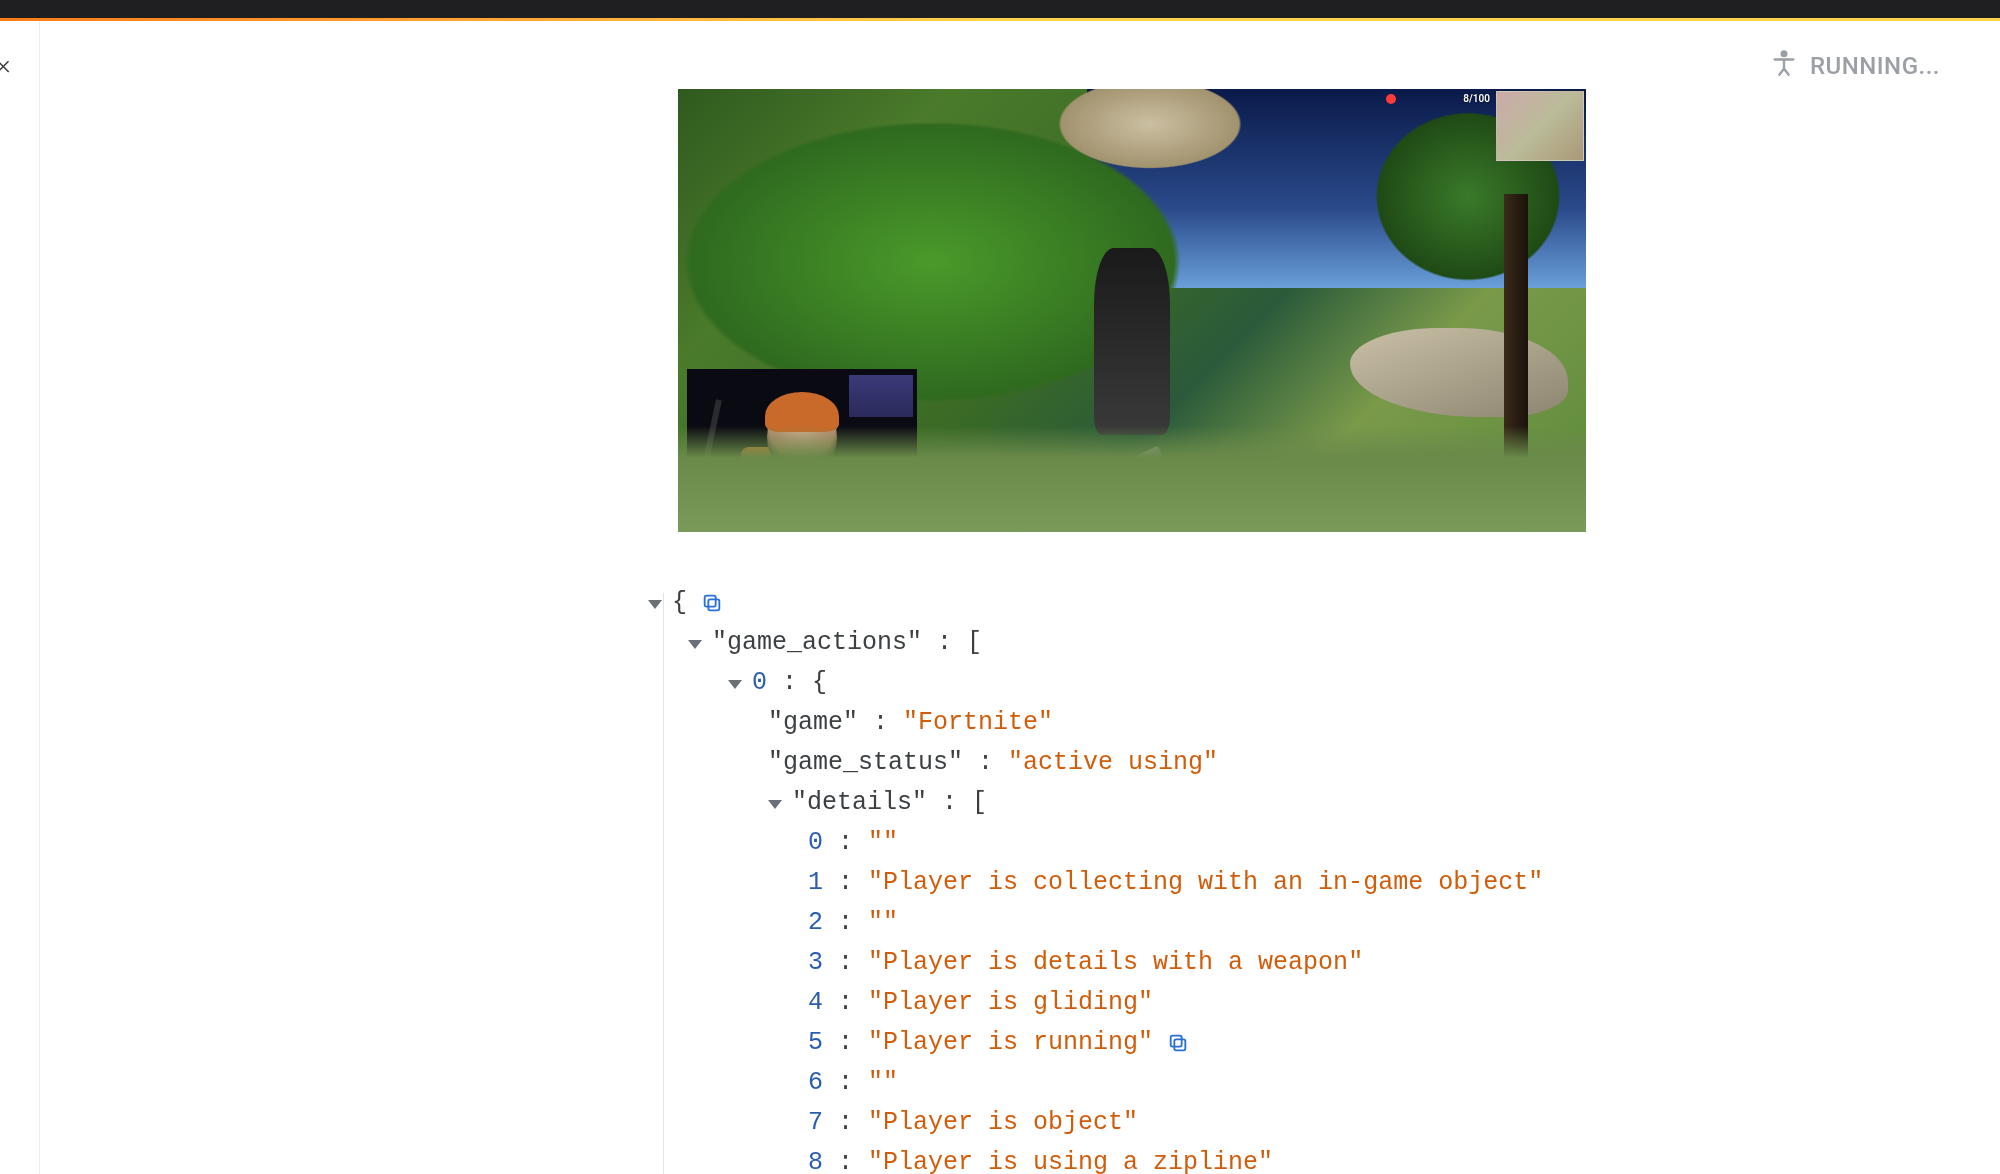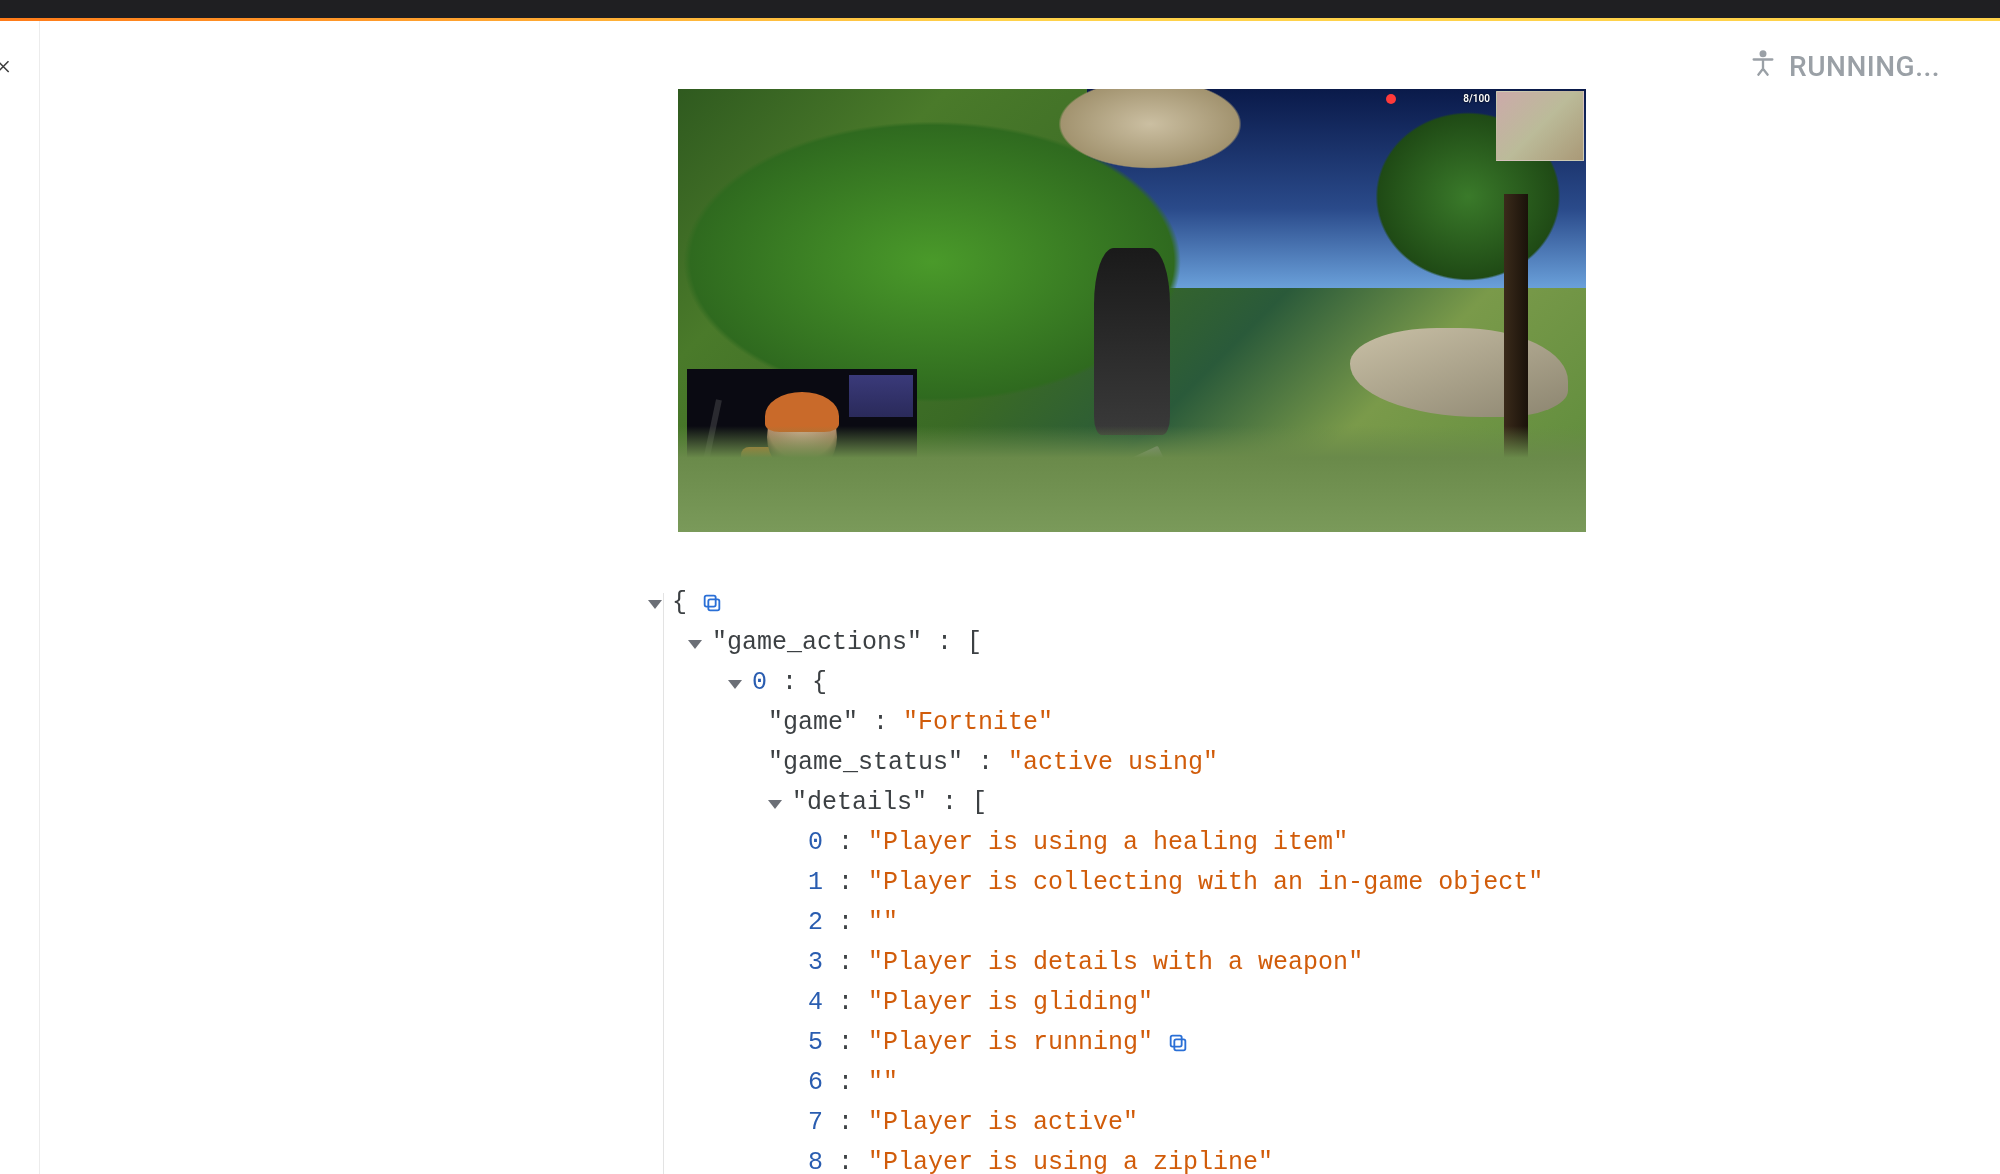--- a/index.html
+++ b/index.html
@@ -50,21 +50,21 @@
   }
 
   
   .status {
     position: absolute;
     top: 28px; right: 60px;
     display: flex;
     align-items: center;
     gap: 12px;
     color: #9aa0a6;
-    font-size: 28px;
+    font-size: 24px;
     font-weight: 500;
     letter-spacing: 0.5px;
   }
   .status svg { width: 28px; height: 28px; }
 
   
   .game-shot {
     position: absolute;
     top: 68px; left: 638px;
     width: 908px; height: 443px;
@@ -340,30 +340,30 @@
 
       <div class="row ind-3">
         <span class="k">"</span><span class="k">game_status</span><span class="k">" : </span><span class="str">"</span><span class="str">active using</span><span class="str">"</span>
       </div>
 
       <div class="row ind-3">
         <span class="caret"></span><span class="k">"</span><span class="k">details</span><span class="k">" : [</span>
       </div>
 
       <div id="details-container">
-          <div class="row ind-4"><span class="idx">0</span><span class="k"> : </span><span class="str">"</span><span class="str">Player is using a healing item</span><span class="str">"</span></div>
+          <div class="row ind-4"><span class="idx">0</span><span class="k"> : </span><span class="str">"</span><span class="str">"</span></div>
           <div class="row ind-4"><span class="idx">1</span><span class="k"> : </span><span class="str">"</span><span class="str">Player is collecting with an in-game object</span><span class="str">"</span></div>
           <div class="row ind-4"><span class="idx">2</span><span class="k"> : </span><span class="str">"</span><span class="str">"</span></div>
           <div class="row ind-4"><span class="idx">3</span><span class="k"> : </span><span class="str">"</span><span class="str">Player is details with a weapon</span><span class="str">"</span></div>
           <div class="row ind-4"><span class="idx">4</span><span class="k"> : </span><span class="str">"</span><span class="str">Player is gliding</span><span class="str">"</span></div>
           <div class="row ind-4"><span class="idx">5</span><span class="k"> : </span><span class="str">"</span><span class="str">Player is running</span><span class="str">"</span><span class="copy-icon"><svg viewBox="0 0 24 24" fill="none" stroke="#2a6fd6" stroke-width="2">
                 <rect x="8" y="8" width="12" height="12" rx="2"></rect>
                 <rect x="4" y="4" width="12" height="12" rx="2"></rect>
               </svg></span></div>
           <div class="row ind-4"><span class="idx">6</span><span class="k"> : </span><span class="str">"</span><span class="str">"</span></div>
-          <div class="row ind-4"><span class="idx">7</span><span class="k"> : </span><span class="str">"</span><span class="str">Player is active</span><span class="str">"</span></div>
+          <div class="row ind-4"><span class="idx">7</span><span class="k"> : </span><span class="str">"</span><span class="str">Player is object</span><span class="str">"</span></div>
           <div class="row ind-4"><span class="idx">8</span><span class="k"> : </span><span class="str">"</span><span class="str">Player is using a zipline</span><span class="str">"</span></div>
         </div>
 
     </div>
 
   </div>
 </div>
 
 </body></html>

